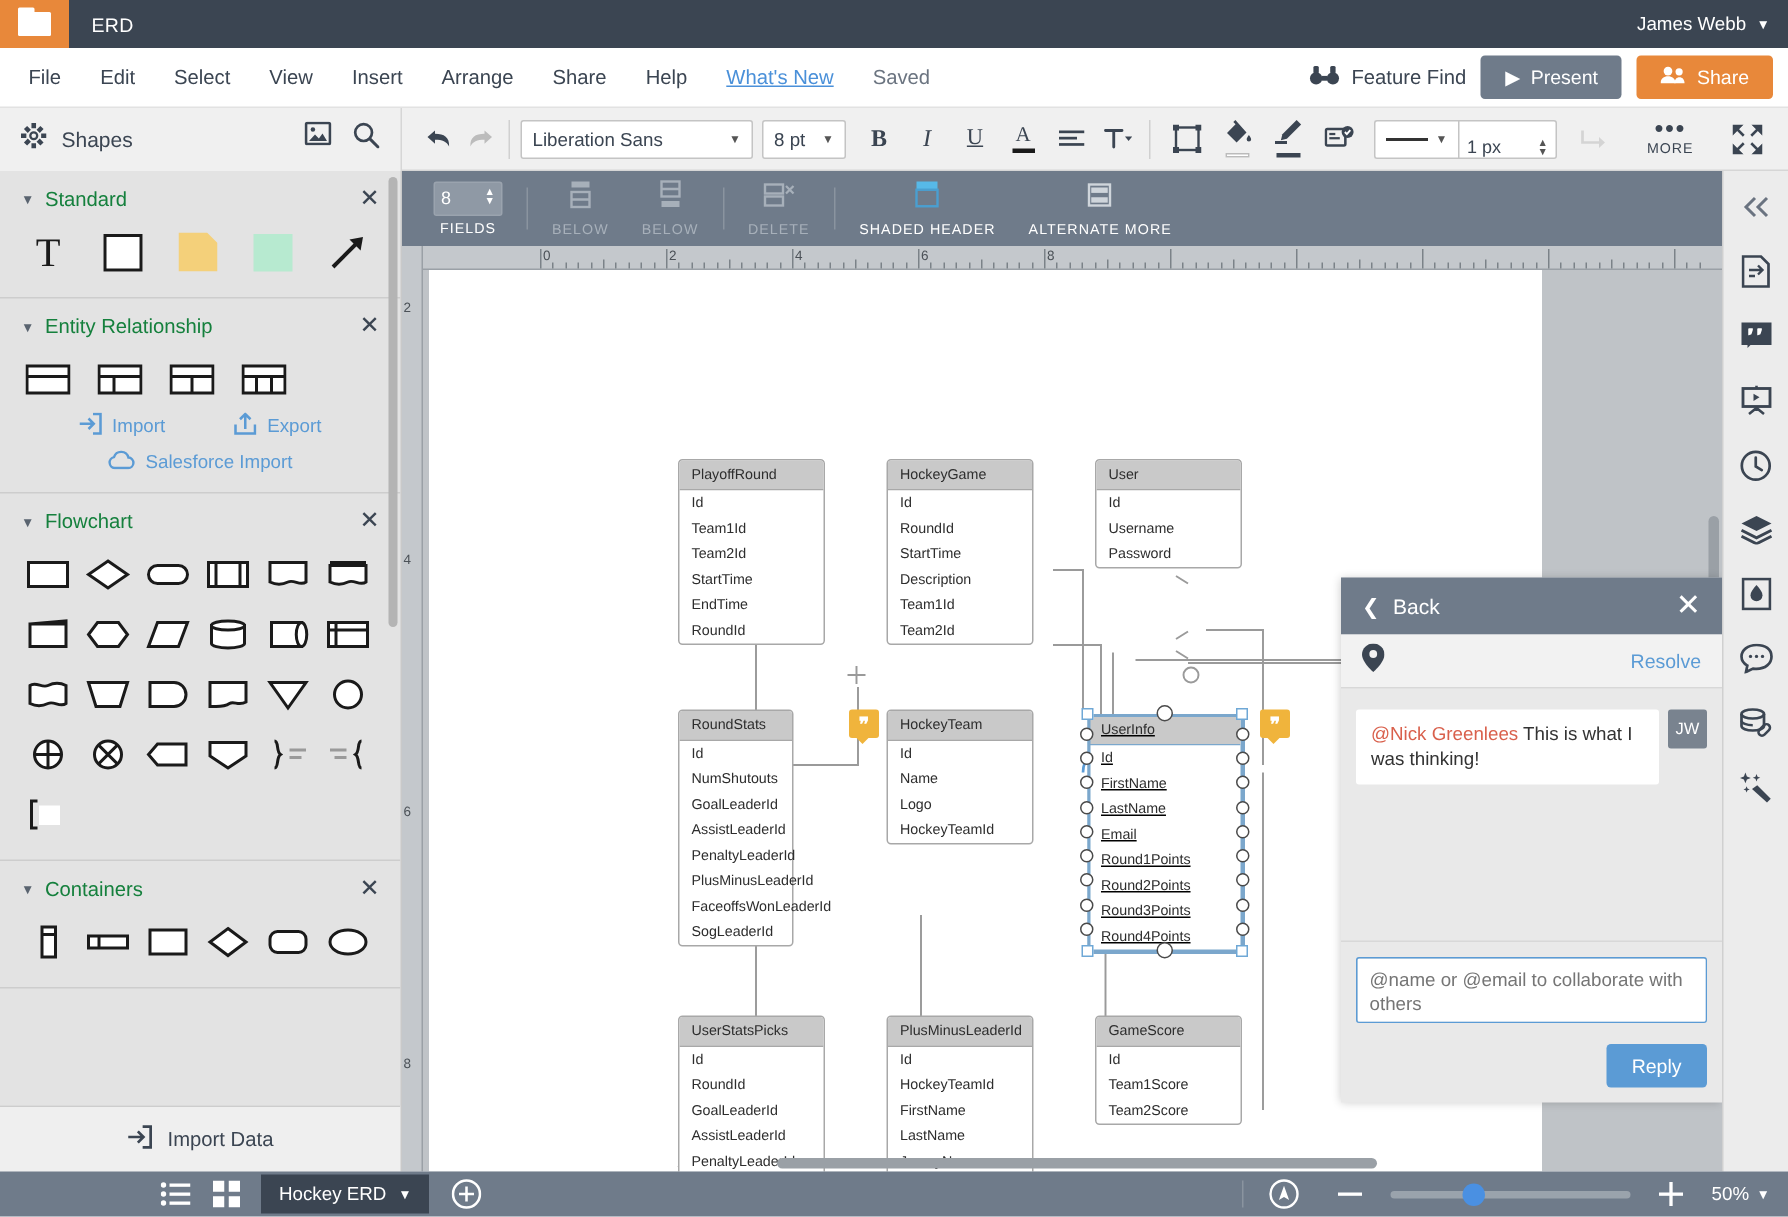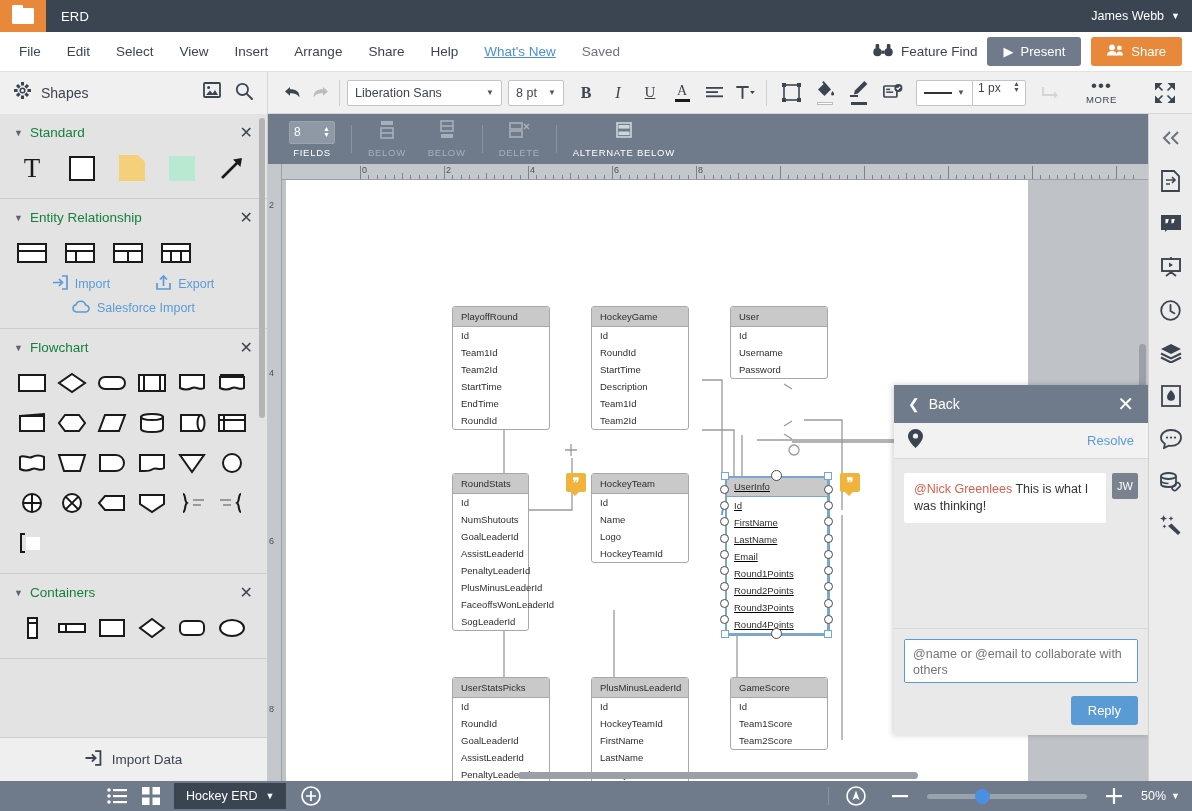--- a/index.html
+++ b/index.html
@@ -33,21 +33,21 @@
   #shapes-head .label { font-size:14px; color:#3b4552; margin-left:10px; }
   #shapes-head .right-icons { margin-left:auto; display:flex; gap:14px; margin-right:14px; }
   .tb-sep { width:1px; height:26px; background:#d0d0d0; margin:0 7px; }
   .tb-btn { height:28px; min-width:26px; display:flex; align-items:center; justify-content:center; cursor:pointer; color:#3b4552; }
   .select-box { height:26px; border:1px solid #c4c4c4; background:#fff; border-radius:2px; display:flex; align-items:center; padding:0 7px; font-size:12.5px; color:#3b4552; cursor:pointer; }
   .select-box .cv { margin-left:auto; font-size:8px; color:#555; padding-left:8px; }
   #font-select { width:155px; }
   #size-select { width:56px; }
   .line-select { width:56px; height:26px; border:1px solid #c4c4c4; border-right:none; background:#fff; border-radius:2px 0 0 2px; display:flex; align-items:center; justify-content:center; gap:5px; cursor:pointer; }
   .line-preview { width:28px; height:0; border-top:2px solid #333; }
-  .px-box { width:54px; height:26px; border:1px solid #c4c4c4; background:#fff; border-radius:0 2px 2px 0; display:flex; align-items:flex-start; padding:0 5px; font-size:12px; color:#3b4552; }
+  .px-box { width:66px; height:26px; border:1px solid #c4c4c4; background:#fff; border-radius:0 2px 2px 0; display:flex; align-items:flex-end; padding:0 5px; font-size:12px; color:#3b4552; }
   .spin { margin-left:auto; display:flex; flex-direction:column; line-height:6px; font-size:7px; color:#555; }
   #more-btn { display:flex; flex-direction:column; align-items:center; cursor:pointer; }
   #more-btn .dots { font-size:17px; line-height:12px; color:#3b4552; letter-spacing:1px; }
   #more-btn .mlabel { font-size:9.5px; color:#3b4552; letter-spacing:.6px; margin-top:2px; }
 
   
   #tablebar { position:absolute; left:268px; right:44px; top:0; height:50px; background:#6f7b8a; display:flex; align-items:center; padding-left:10px; }
   .tbl-group { display:flex; flex-direction:column; align-items:center; justify-content:center; padding:0 11px; cursor:pointer; }
   .tbl-group .cap { font-size:9.5px; letter-spacing:.7px; color:#fff; margin-top:3px; }
   .tbl-group.dim .cap { color:#a7b0ba; }
@@ -364,26 +364,35 @@
             <rect x="4" y="11" width="12" height="6" fill="none" stroke="#a7b0ba" stroke-width="1.6"></rect>
             <path d="M18 4l5 5M23 4l-5 5" stroke="#a7b0ba" stroke-width="1.5"></path>
           </svg>
       </span>
       <span class="cap">DELETE</span>
     </div>
     <div class="tbl-sep"></div>
     <div class="tbl-group">
       <span>
         <svg width="26" height="20" viewBox="0 0 26 20">
+            <rect x="6" y="1" width="14" height="5" fill="#57b9e8"></rect>
+            <rect x="6" y="6.5" width="14" height="11" fill="none" stroke="#4a9fd0" stroke-width="1.6"></rect>
+          </svg>
+      </span>
+      <span class="cap">SHADED HEADER</span>
+    </div>
+    <div class="tbl-group">
+      <span>
+        <svg width="26" height="20" viewBox="0 0 26 20">
             <rect x="6" y="3" width="14" height="14" fill="none" stroke="#cfd5db" stroke-width="1.6"></rect>
             <rect x="7.5" y="5" width="11" height="3.6" fill="#cfd5db"></rect>
             <rect x="7.5" y="11.5" width="11" height="3.6" fill="#cfd5db"></rect>
           </svg>
       </span>
-      <span class="cap">ALTERNATE BELOW</span>
+      <span class="cap">ALTERNATE MORE</span>
     </div>
   </div>
 
   <div id="shapepanel">
     <div id="sp-scrollbar"></div>
 
     <div class="sp-section">
       <div class="sp-head">
         <span class="tri">▼</span>
         <span class="t">Standard</span>

